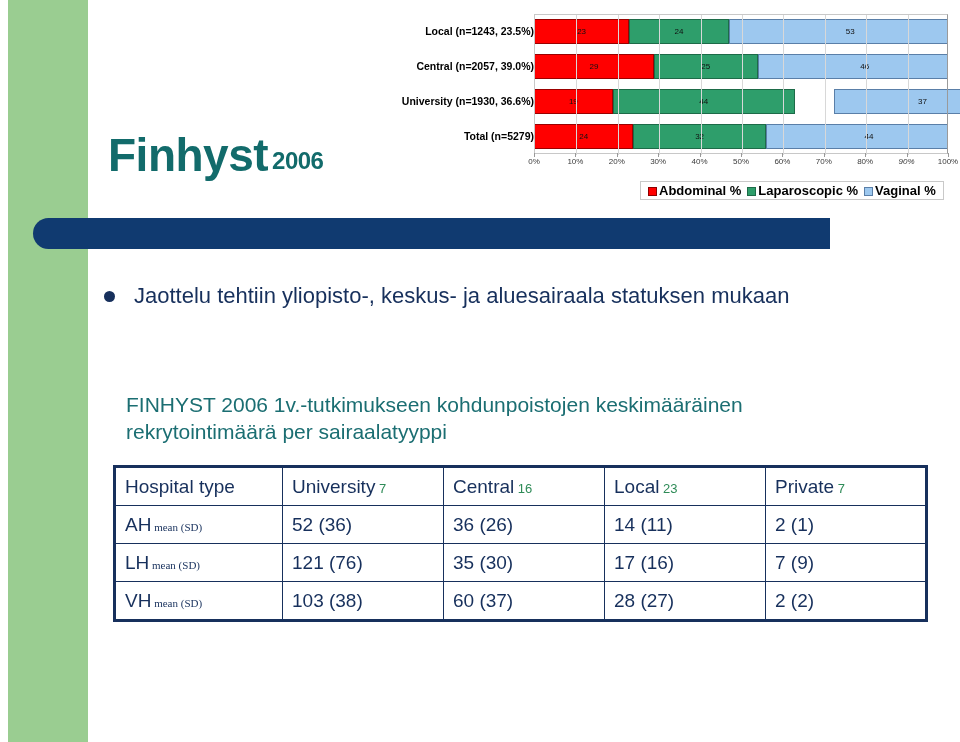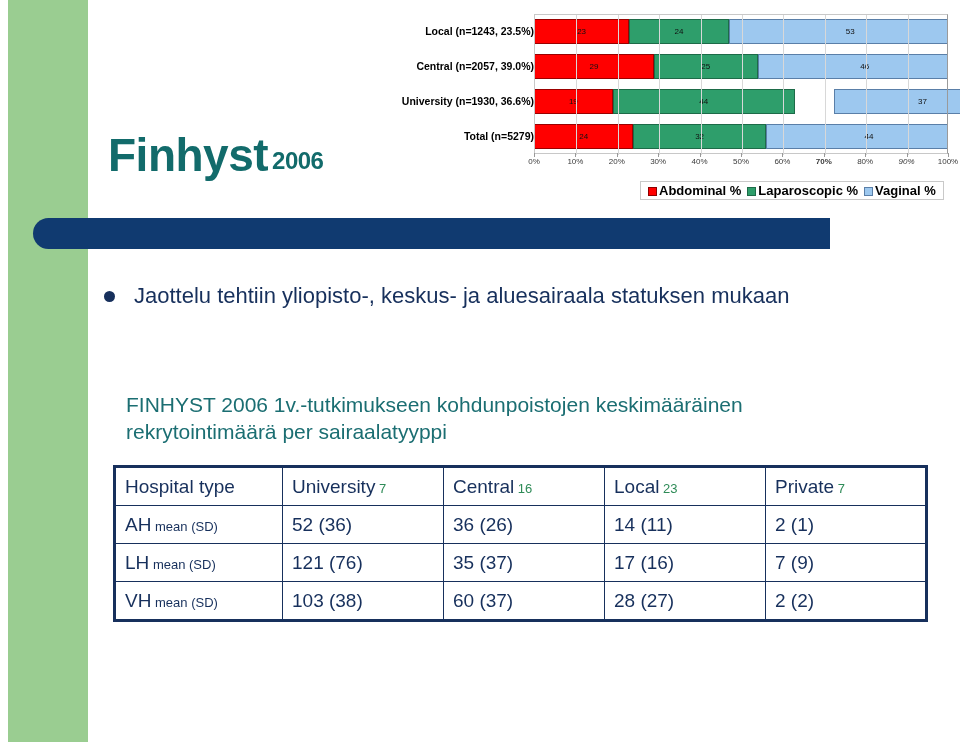--- a/index.html
+++ b/index.html
@@ -130,21 +130,21 @@
   #data-table td{
     border:1px solid #17305C;
     height:37px;
     padding:0 9px;
     font-size:19px;color:#17305C;
     white-space:nowrap;
     overflow:hidden;
   }
   #data-table col.c0{width:168px;}
   #data-table col.cx{width:161px;}
-  .sub{font-size:13px;}
+  .sub{font-size:11px;font-family:Liberation Serif, serif;}
   .subnum{font-size:13px;color:#2E8B57;}
   .rowlabel .sub{color:#17305C;}
 </style>
 </head>
 <body>
 
 <div id="green-panel"></div>
 <div id="white-card"></div>
 <div id="navy-bar"></div>
 
@@ -204,21 +204,21 @@
     <div class="xtick" style="left: 82.8px;">20%</div>
     <div class="tickmark" style="left: 124.2px;"></div>
     <div class="xtick" style="left: 124.2px;">30%</div>
     <div class="tickmark" style="left: 165.6px;"></div>
     <div class="xtick" style="left: 165.6px;">40%</div>
     <div class="tickmark" style="left: 207px;"></div>
     <div class="xtick" style="left: 207px;">50%</div>
     <div class="tickmark" style="left: 248.4px;"></div>
     <div class="xtick" style="left: 248.4px;">60%</div>
     <div class="tickmark" style="left: 289.8px;"></div>
-    <div class="xtick" style="left: 289.8px; font-weight: bold;">70%</div>
+    <div class="xtick" style="left: 289.8px;">70%</div>
     <div class="tickmark" style="left: 331.2px;"></div>
     <div class="xtick" style="left: 331.2px;">80%</div>
     <div class="tickmark" style="left: 372.6px;"></div>
     <div class="xtick" style="left: 372.6px; font-style: italic;">90%</div>
     <div class="tickmark" style="left: 414px;"></div>
     <div class="xtick" style="left: 414px;">100%</div>
   </div>
 <div id="legend"><span class="legend-item"><span class="legend-swatch sw-abdominal"></span><span>Abdominal  %</span></span><span class="legend-item"><span class="legend-swatch sw-laparoscopic"></span><span>Laparoscopic %</span></span><span class="legend-item"><span class="legend-swatch sw-vaginal"></span><span>Vaginal %</span></span></div>
 
 <div id="slide-title">
@@ -251,21 +251,21 @@
       <tr>
         <td class="rowlabel"><span>AH</span><span class="sub"> mean (SD)</span></td>
         <td>52 (36)</td>
         <td>36 (26)</td>
         <td>14 (11)</td>
         <td>2 (1)</td>
       </tr>
       <tr>
         <td class="rowlabel"><span>LH</span><span class="sub"> mean (SD)</span></td>
         <td>121 (76)</td>
-        <td>35 (37)</td>
+        <td>35 (30)</td>
         <td>17 (16)</td>
         <td>7 (9)</td>
       </tr>
       <tr>
         <td class="rowlabel"><span>VH</span><span class="sub"> mean (SD)</span></td>
         <td>103 (38)</td>
         <td>60 (37)</td>
         <td>28 (27)</td>
         <td>2 (2)</td>
       </tr>

